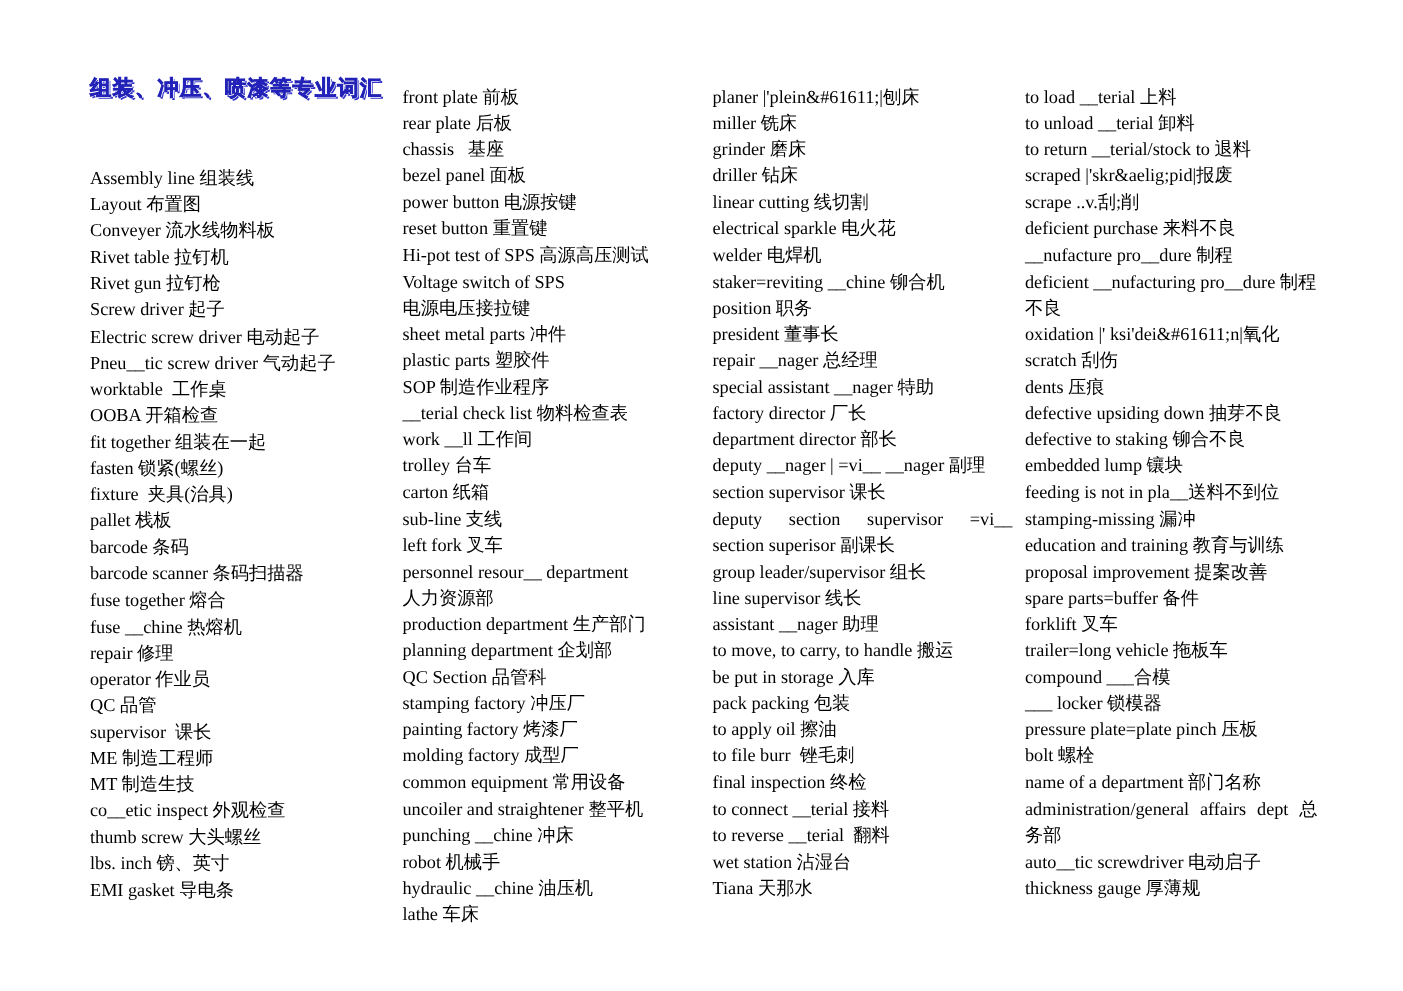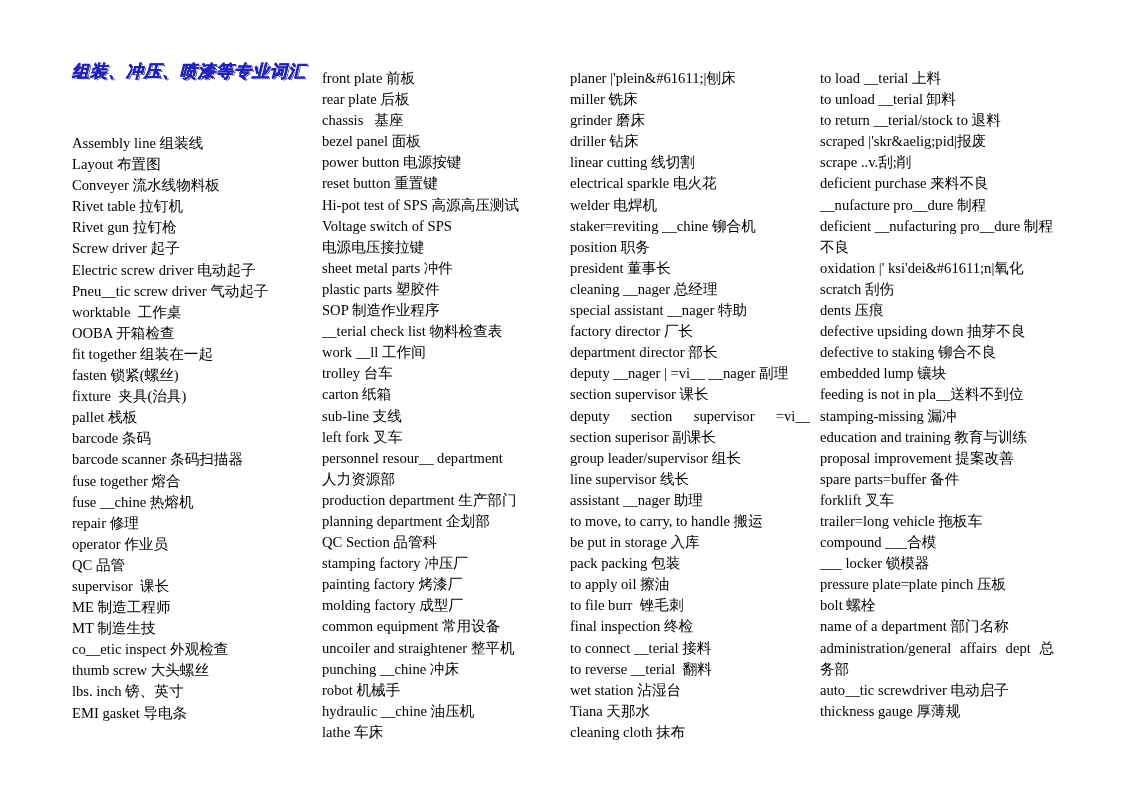--- a/index.html
+++ b/index.html
@@ -29,21 +29,20 @@
     left: 72px;
     top: 60px;
     width: 230px;
     height: 26px;
   }
   #doc-title {
     font-family: "DejaVu Sans", "Liberation Sans", sans-serif;
     font-size: 17px;
     line-height: 22px;
     font-weight: bold;
-    font-style: italic;
     letter-spacing: 1px;
     color: #0f172a;
     white-space: nowrap;
     -webkit-text-stroke: 0.6px #2222bb;
     text-shadow:
        1px 0 0 #ffffff,
       -1px 0 0 #ffffff,
        0 1px 0 #ffffff,
        0 -1px 0 #ffffff,
        1.6px 1.2px 0 #3333cc;
@@ -160,42 +159,41 @@
       <div class="entry">planer |'plein&amp;#61611;|刨床</div>
       <div class="entry">miller 铣床</div>
       <div class="entry">grinder 磨床</div>
       <div class="entry">driller 钻床</div>
       <div class="entry">linear cutting 线切割</div>
       <div class="entry">electrical sparkle 电火花</div>
       <div class="entry">welder 电焊机</div>
       <div class="entry">staker=reviting __chine 铆合机</div>
       <div class="entry">position 职务</div>
       <div class="entry">president 董事长</div>
-      <div class="entry">cleaning __nager 总经理</div>
+      <div class="entry">repair __nager 总经理</div>
       <div class="entry">special assistant __nager 特助</div>
       <div class="entry">factory director 厂长</div>
       <div class="entry">department director 部长</div>
       <div class="entry">deputy __nager | =vi__ __nager 副理</div>
       <div class="entry">section supervisor 课长</div>
       <div class="entry justify">deputy section supervisor =vi__</div>
       <div class="entry">section superisor 副课长</div>
       <div class="entry">group leader/supervisor 组长</div>
       <div class="entry">line supervisor 线长</div>
       <div class="entry">assistant __nager 助理</div>
       <div class="entry">to move, to carry, to handle 搬运</div>
       <div class="entry">be put in storage 入库</div>
       <div class="entry">pack packing 包装</div>
       <div class="entry">to apply oil 擦油</div>
       <div class="entry">to file burr  锉毛刺</div>
       <div class="entry">final inspection 终检</div>
       <div class="entry">to connect __terial 接料</div>
       <div class="entry">to reverse __terial  翻料</div>
       <div class="entry">wet station 沾湿台</div>
       <div class="entry">Tiana 天那水</div>
-      <div class="entry">cleaning cloth 抹布</div>
     </div>
   </div>
 
   <div class="column" id="col-4">
     <div class="entry-list">
       <div class="entry">to load __terial 上料</div>
       <div class="entry">to unload __terial 卸料</div>
       <div class="entry">to return __terial/stock to 退料</div>
       <div class="entry">scraped |'skr&amp;aelig;pid|报废</div>
       <div class="entry">scrape ..v.刮;削</div>

